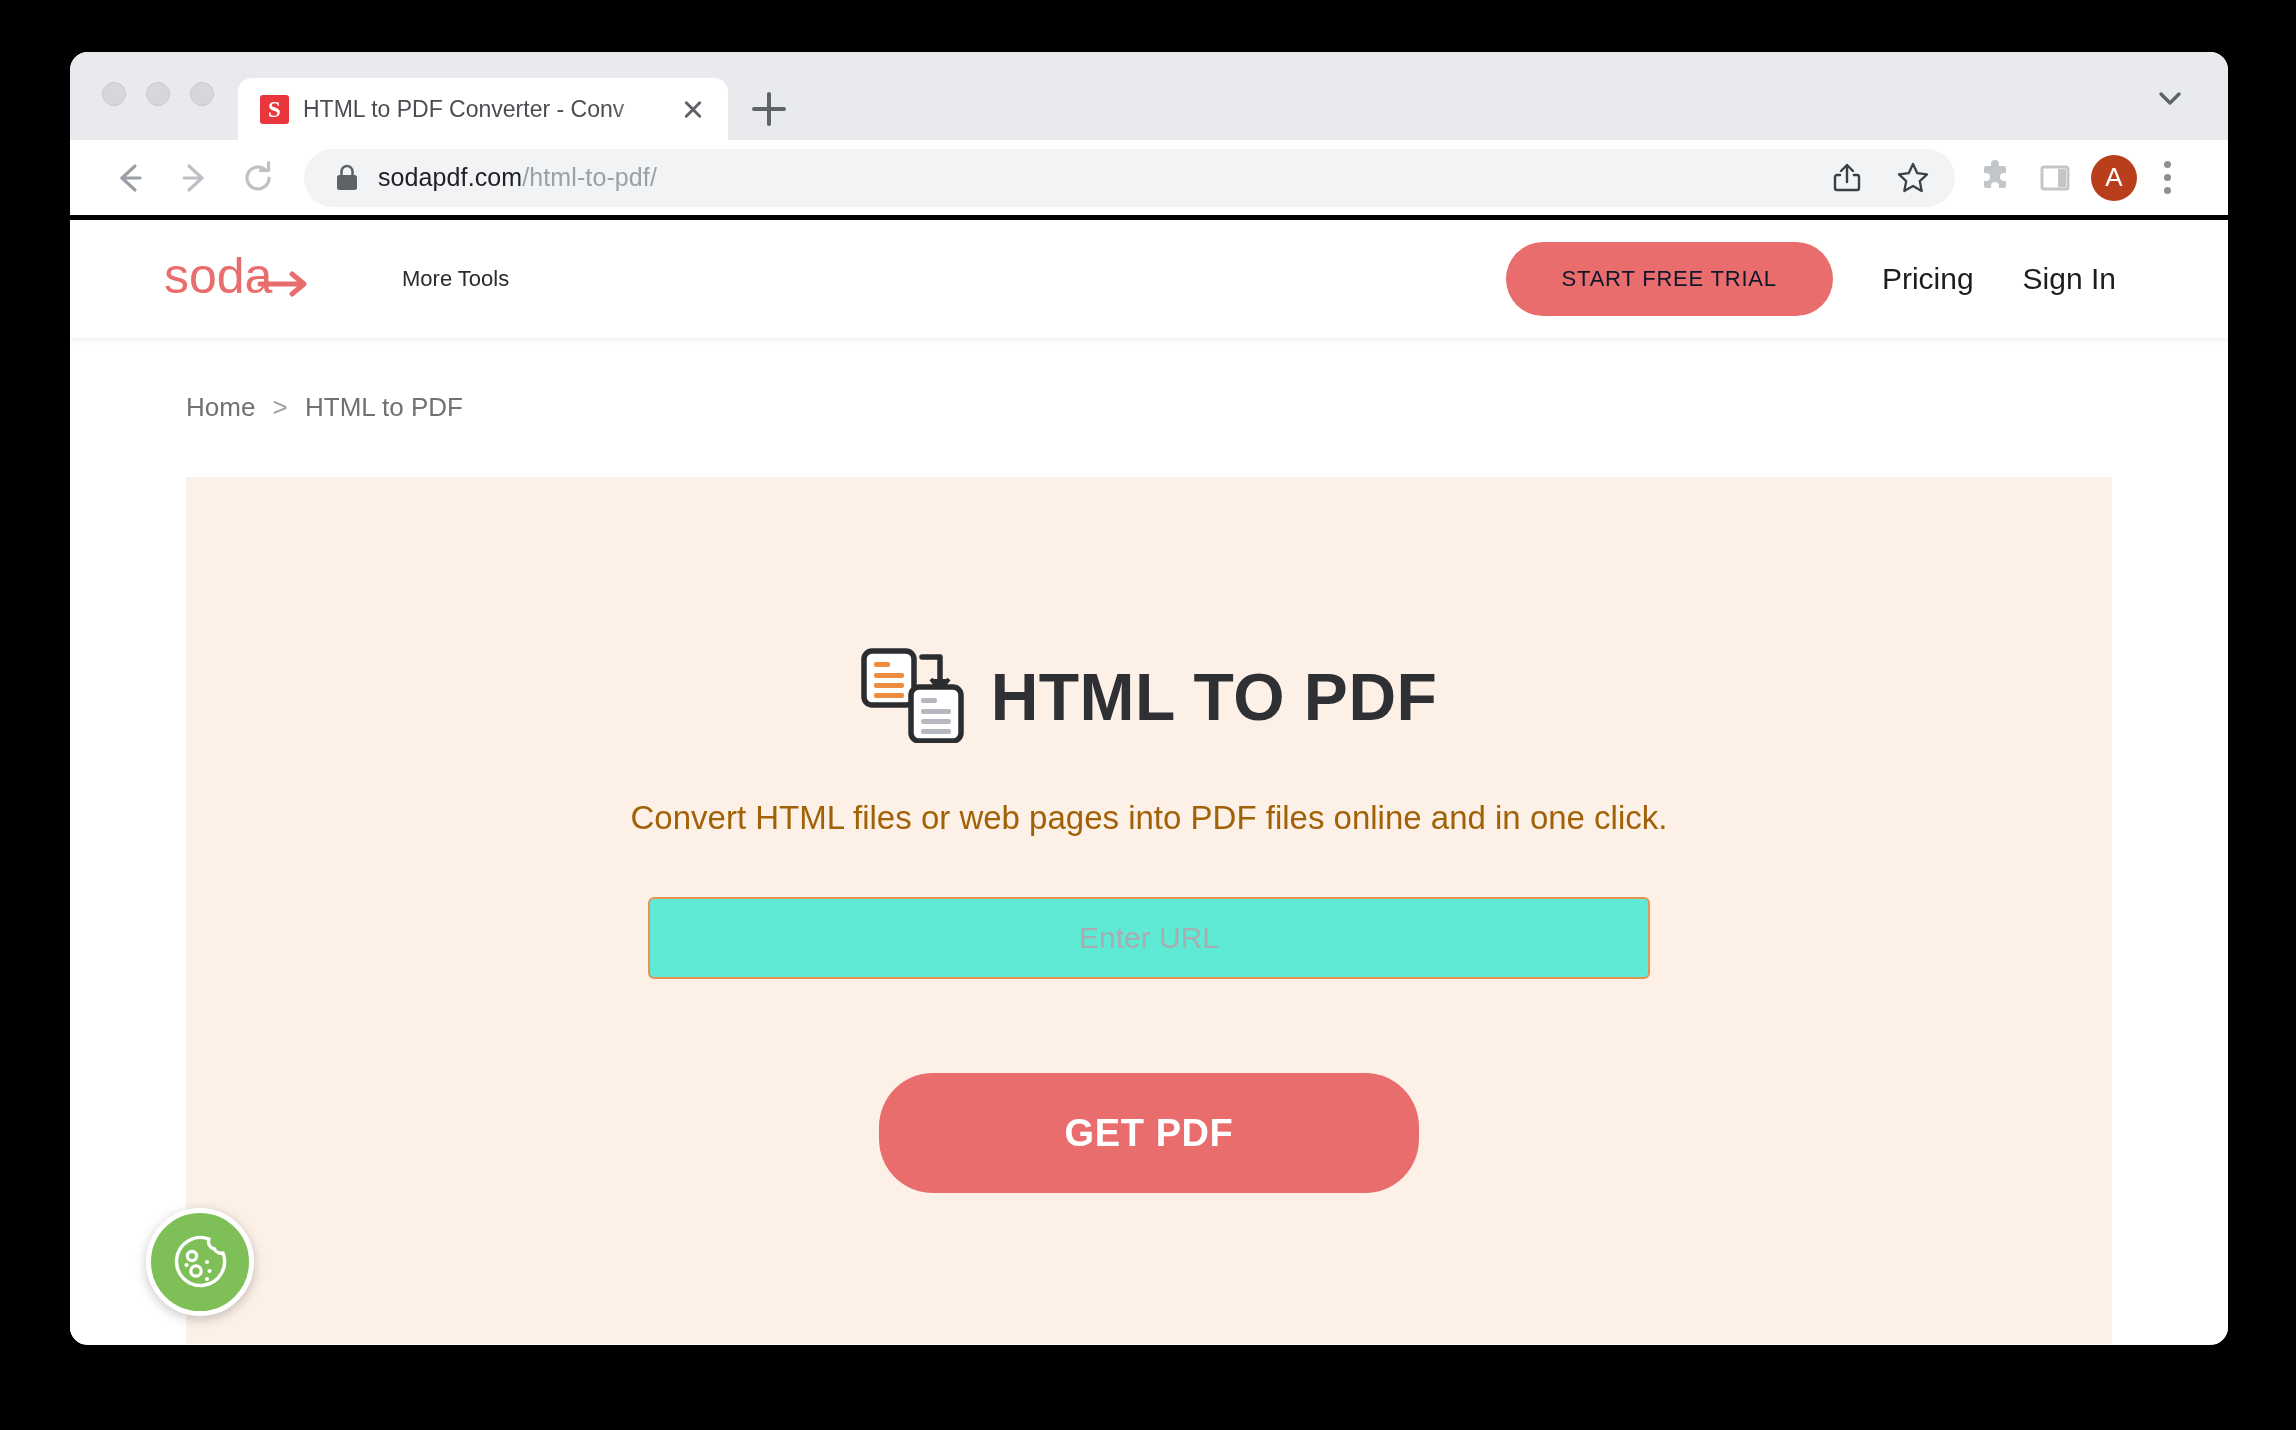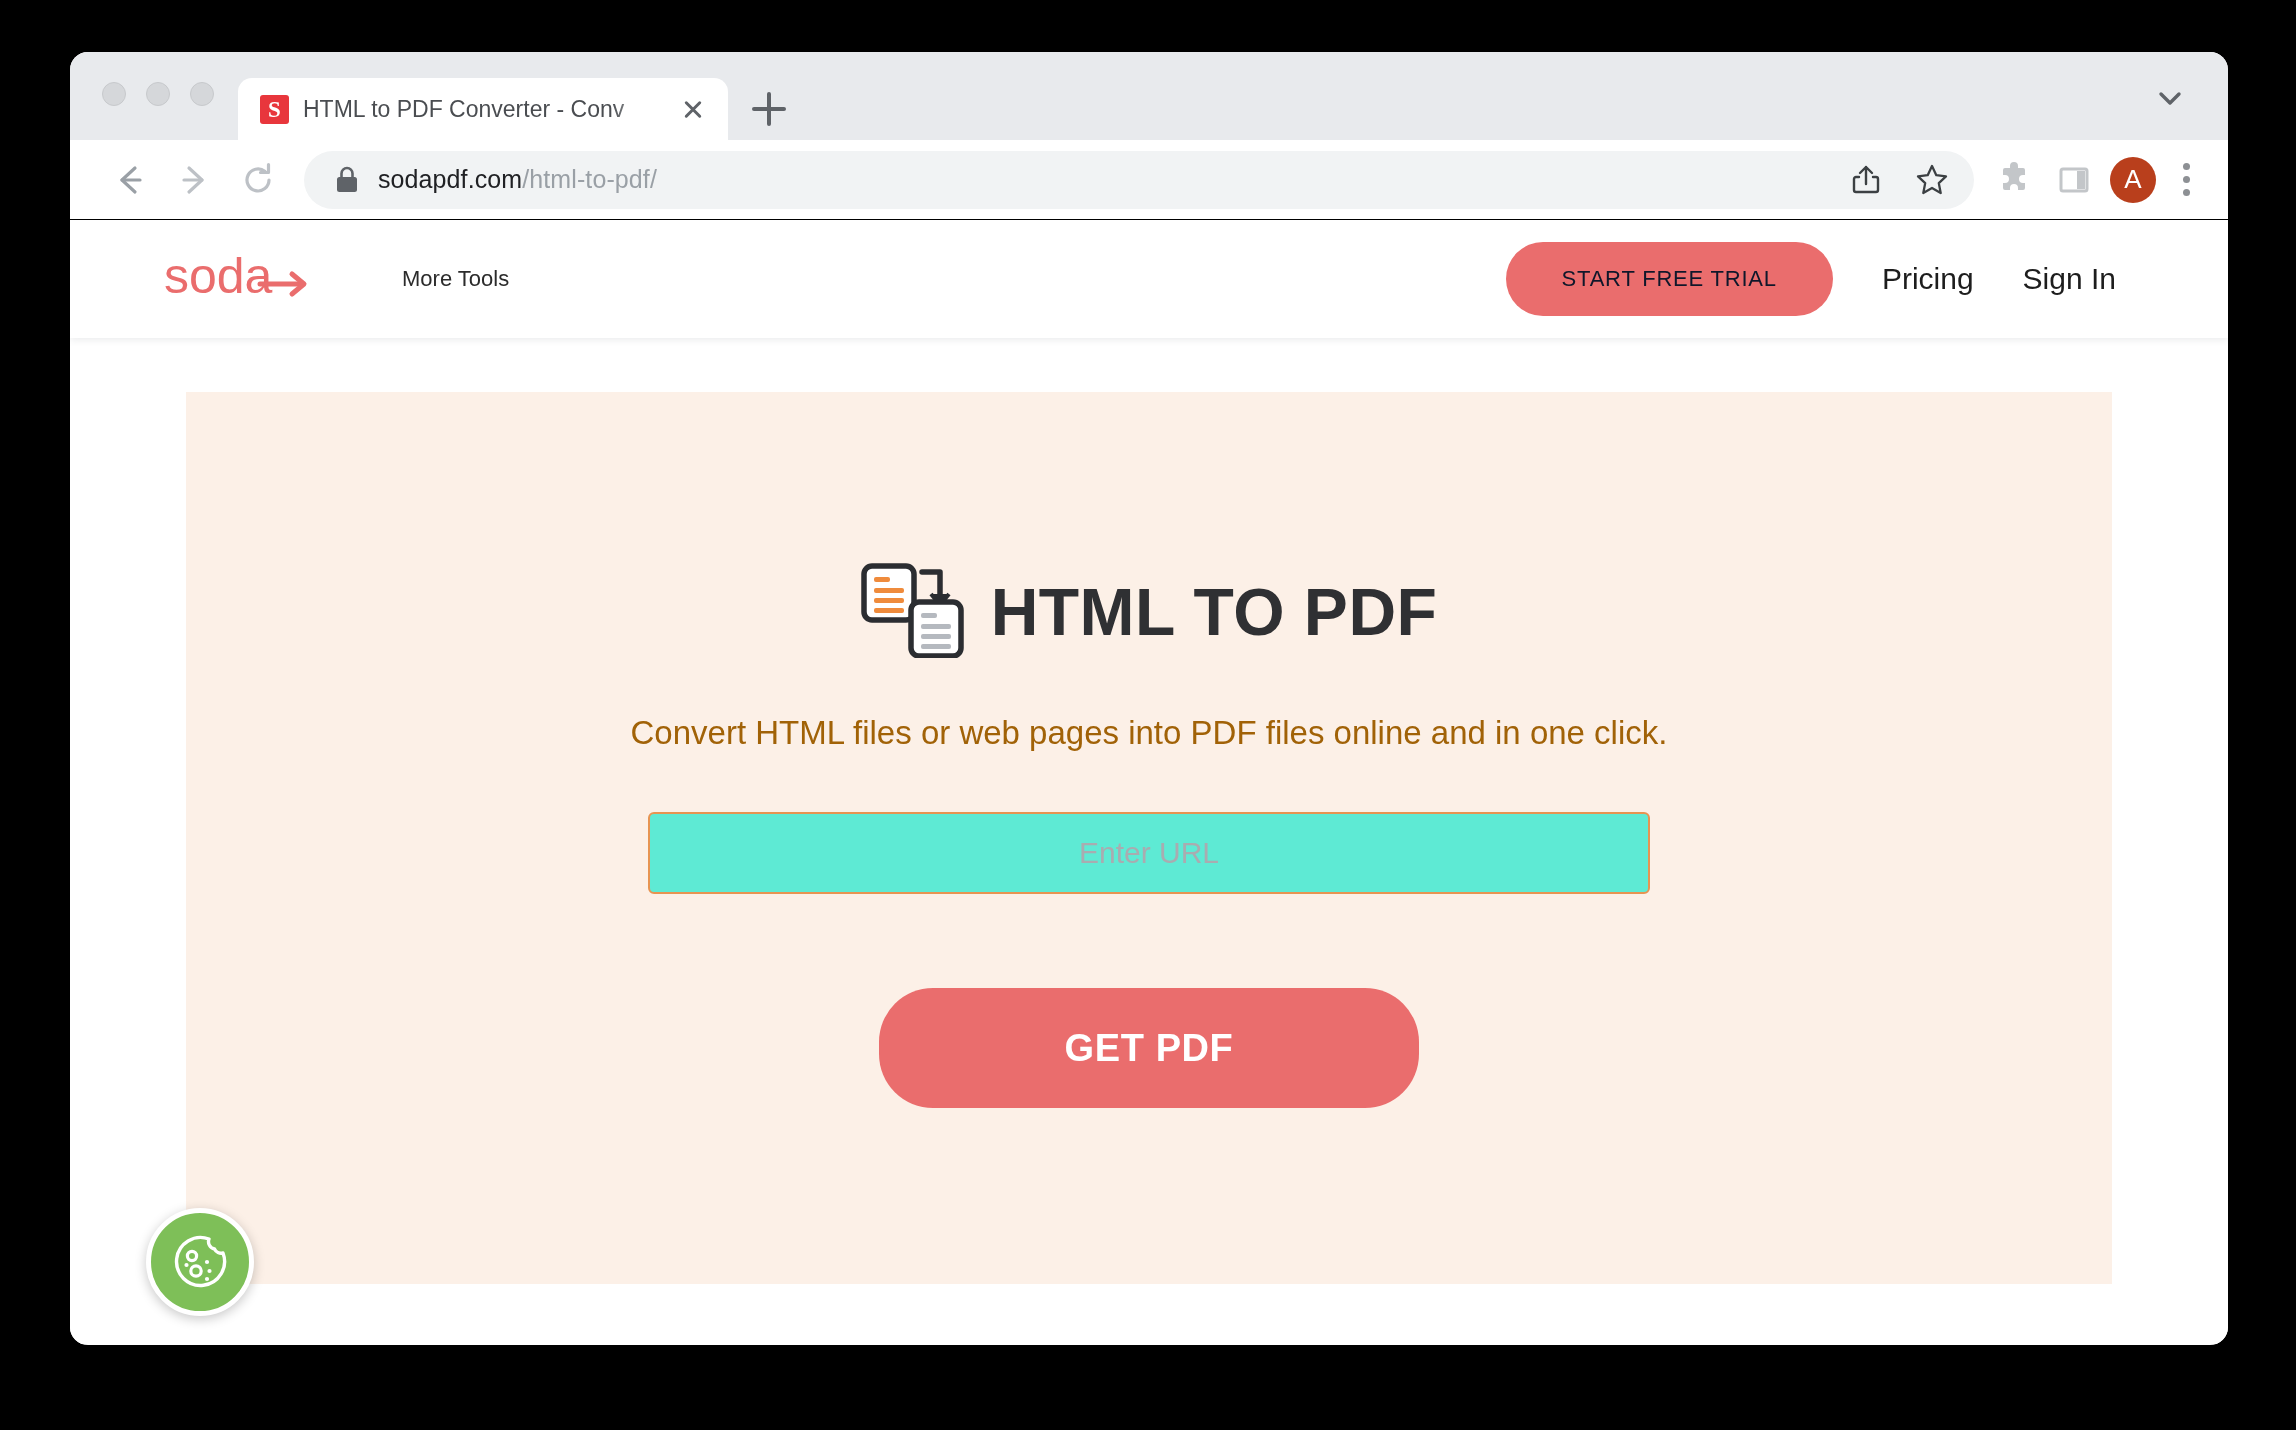--- a/index.html
+++ b/index.html
@@ -114,23 +114,23 @@
     width: 40px; height: 40px;
   }
   .tab-list-btn svg { display: block; }
 
   
   .toolbar {
     height: 80px;
     background: #ffffff;
     display: flex;
     align-items: center;
-    padding: 0 18px 0 28px;
+    padding: 0 37px 0 28px;
     gap: 0;
-    border-bottom: 1px solid #000000;
+    border-bottom: 5px solid #000000;
   }
   .nav-btn {
     width: 64px; height: 64px;
     display: flex;
     align-items: center;
     justify-content: center;
     flex: 0 0 auto;
   }
   .omnibox {
     flex: 1 1 auto;
@@ -435,20 +435,25 @@
       </div>
       <div class="nav-link-tools">More Tools</div>
 
       <div class="header-right">
         <button class="cta-trial">START FREE TRIAL</button>
         <span class="nav-link">Pricing</span>
         <span class="nav-link">Sign In</span>
       </div>
     </div>
 
+    <div class="breadcrumb">
+      <span>Home</span>
+      <span class="sep">&gt;</span>
+      <span>HTML to PDF</span>
+    </div>
 
     <div class="hero">
 
       <div class="hero-title-row">
         <span class="hero-icon">
           <svg width="104" height="96" viewBox="0 0 104 96">
 
             <rect x="3" y="4" width="50" height="54" rx="8" fill="#ffffff" stroke="#2b2d31" stroke-width="5.5"></rect>
             <rect x="13" y="15" width="16" height="5" rx="2" fill="#ef8b3c"></rect>
             <rect x="13" y="26" width="30" height="5" rx="2" fill="#ef8b3c"></rect>

